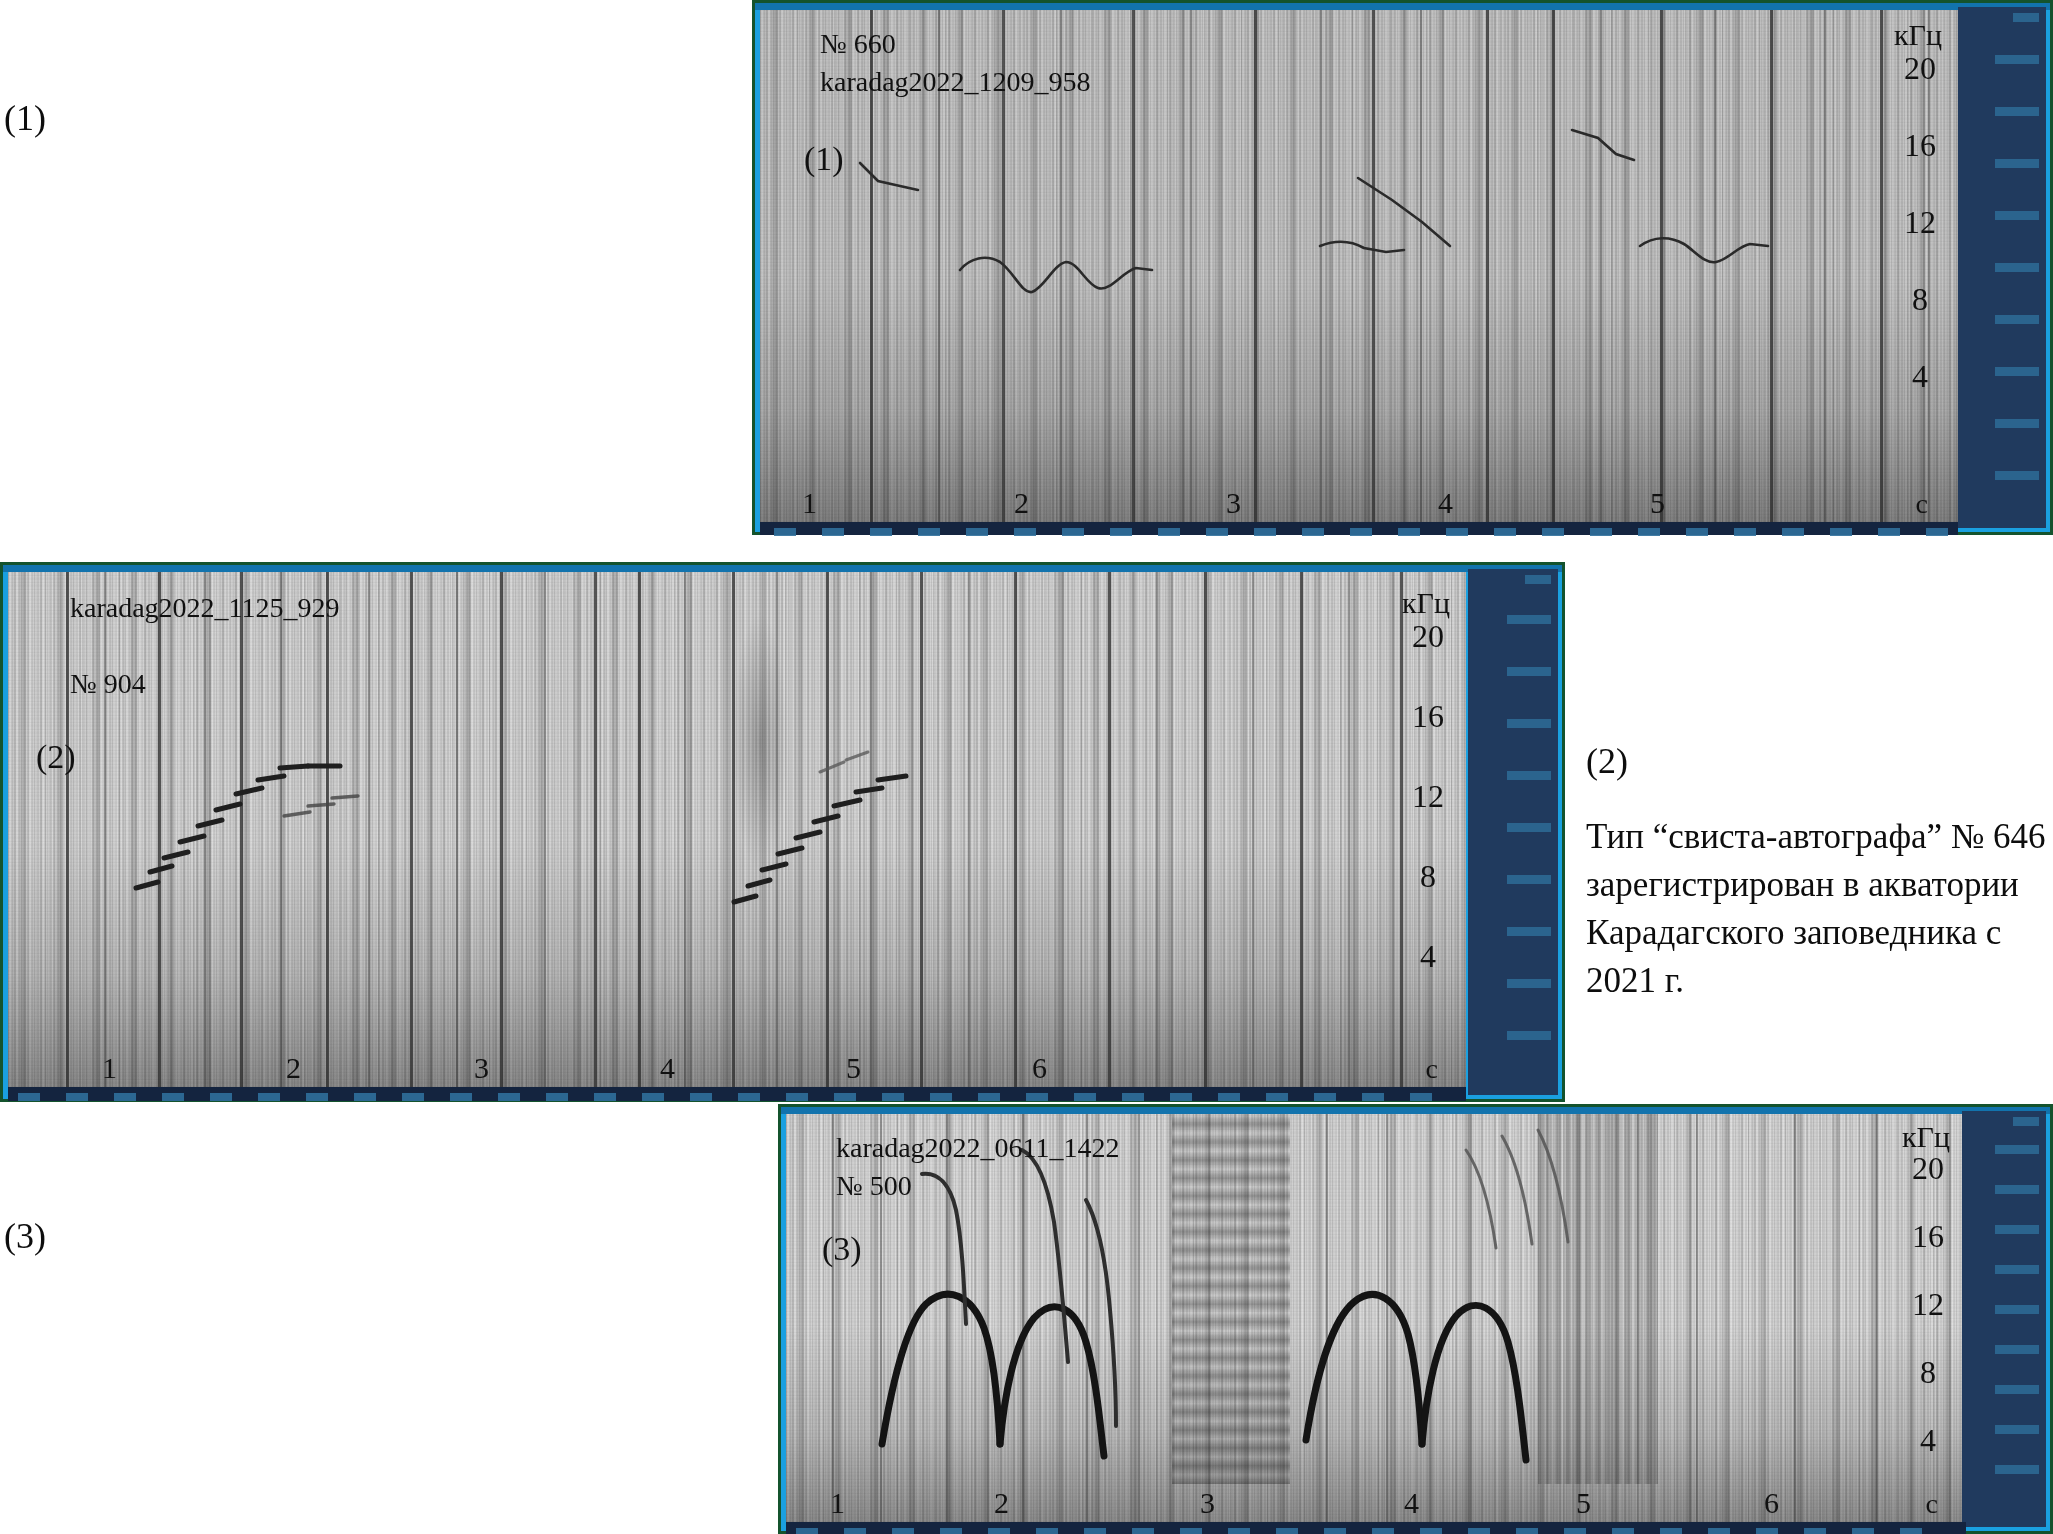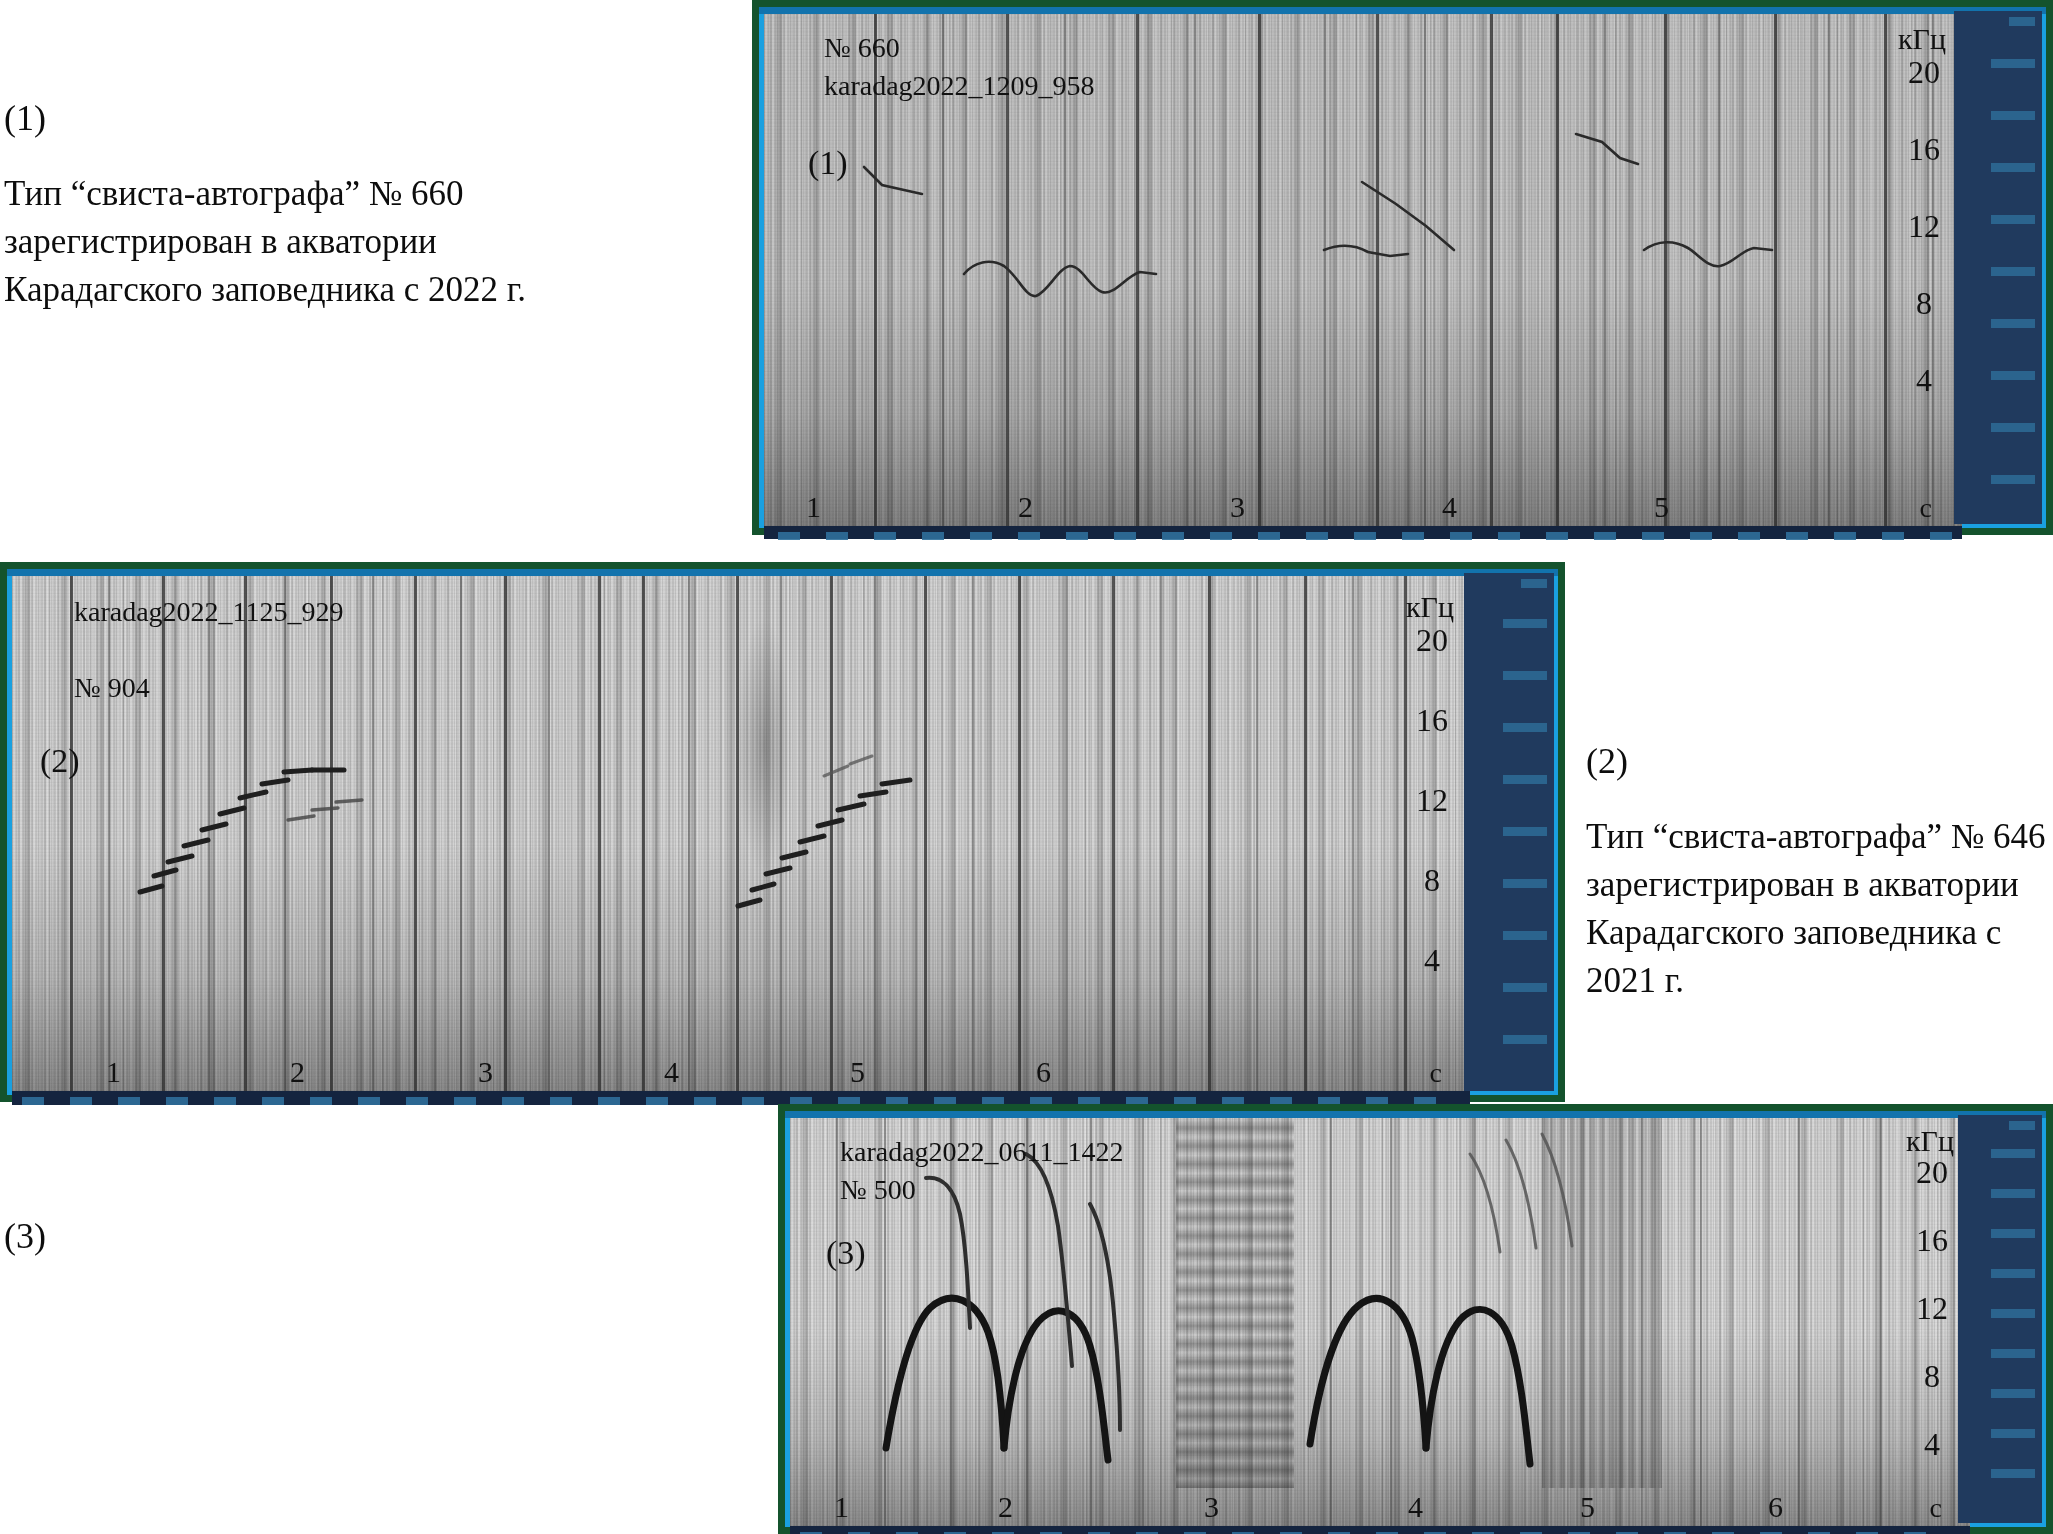--- a/index.html
+++ b/index.html
@@ -6,21 +6,21 @@
   body{width:2053px;height:1534px;position:relative;overflow:hidden;
        font-family:"Liberation Serif","DejaVu Serif",serif;color:#0d0d0d;}
 
   
   .caption{position:absolute;}
   .cap-marker{font-size:36px;line-height:1.0;margin-bottom:34px;}
   .cap-body{font-size:35px;line-height:1.37;}
 
   
   .spec-window{position:absolute;box-sizing:border-box;
-      background:#1aa0e0;border:7px solid #14532d;text-decoration:underline;}
+      background:#1aa0e0;border:3px solid #14532d;text-decoration:underline;}
   .spec-topbar{position:absolute;left:0;top:0;height:7px;width:100%;
       background:#1273ad;}
   .spec-plot{position:absolute;overflow:hidden;background:#cfcfcf;}
   .spec-sidebar{position:absolute;top:0;bottom:0;right:0;
       background:#203a5e;}
   .spec-bottombar{position:absolute;left:0;right:0;background:#14243f;}
 
   
   .noise{position:absolute;inset:0;
      background-color:#d8d8d8;
@@ -69,21 +69,20 @@
          background:#2f6f9b;opacity:.9;}
 
   
   .trace{position:absolute;inset:0;pointer-events:none;}
 </style>
 </head>
 <body>
 
 <div class="caption" style="left:4px;top:100px;width:530px;">
   <div class="cap-marker">(1)</div>
-  <div class="cap-body">Тип “свиста-автографа” № 660 зарегистрирован в акватории Карадагского заповедника с 2022 г.</div>
 </div>
 
 <div class="caption" style="left:1586px;top:743px;width:470px;">
   <div class="cap-marker">(2)</div>
   <div class="cap-body">Тип “свиста-автографа” № 646 зарегистрирован в акватории Карадагского заповедника с 2021 г.</div>
 </div>
 
 <div class="caption" style="left:4px;top:1218px;width:530px;">
   <div class="cap-marker">(3)</div>
 </div>

